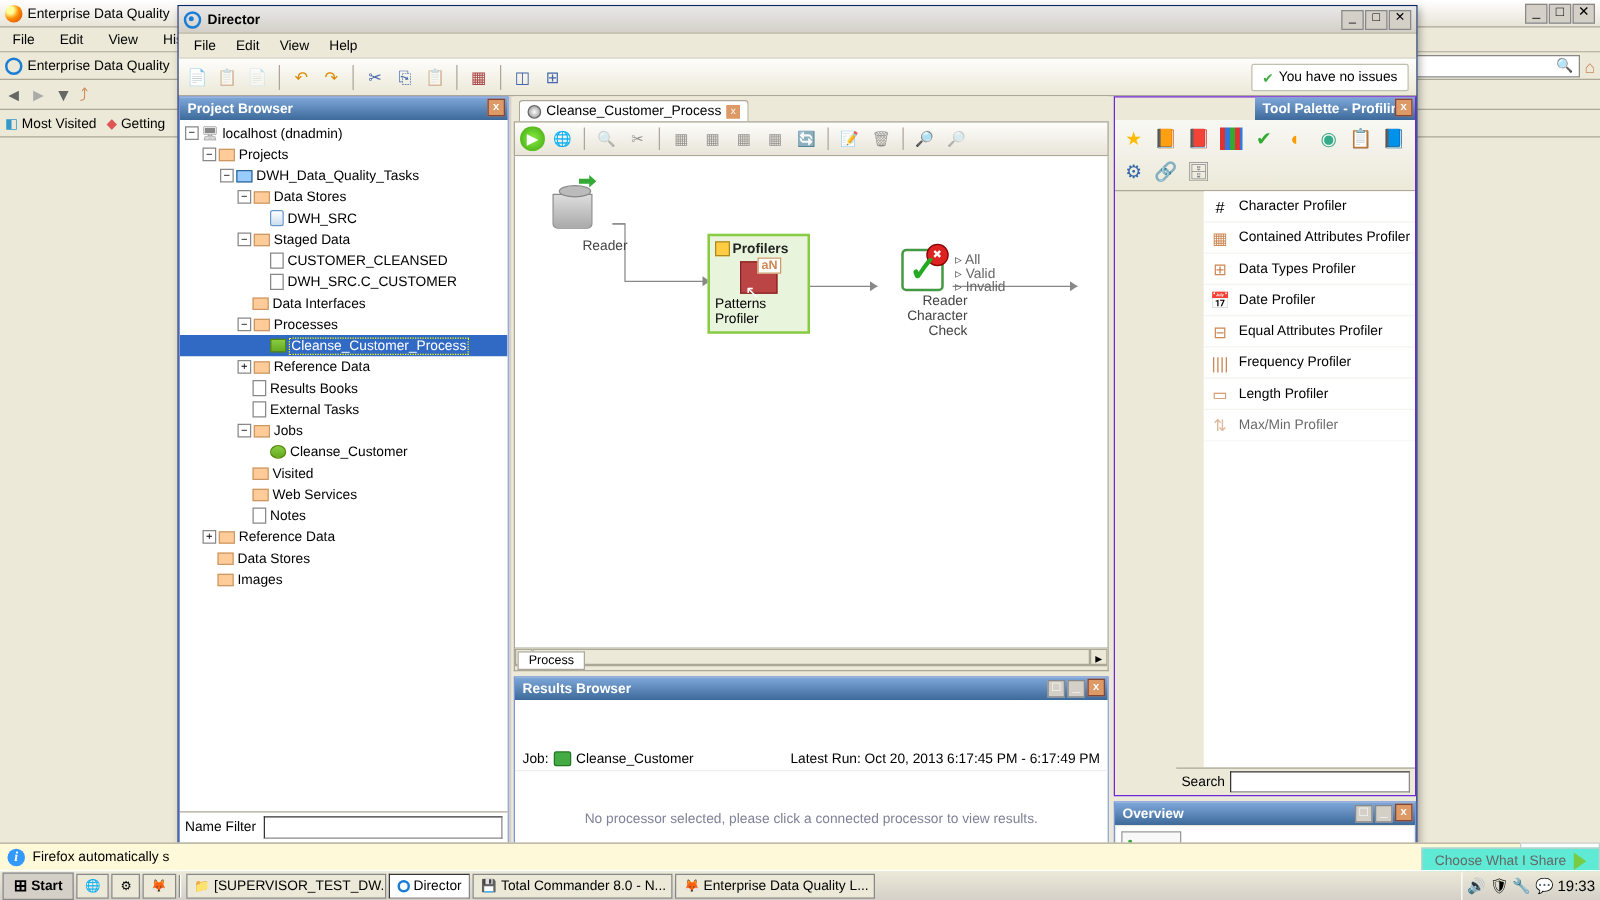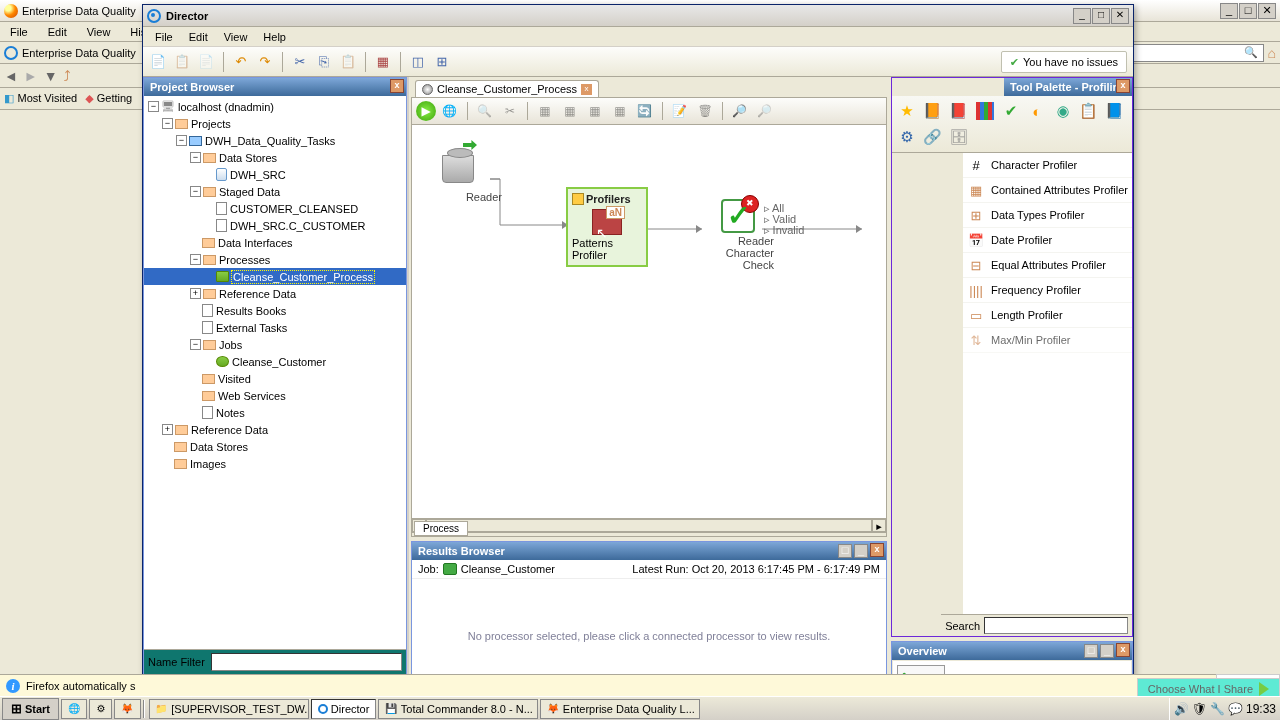--- a/index.html
+++ b/index.html
@@ -35,21 +35,21 @@
 .tree-row.selected { background: #316ac5; color: #fff; }
 .tree-row.selected .lbl { background: #316ac5; color: #fff; border: 1px dotted #ff0; margin-left: -1px; padding: 0 1px; }
 .exp { width: 11px; height: 11px; border: 1px solid #888; background: #fff; text-align: center; line-height: 8px; font-size: 9px; margin-right: 2px; color: #000; cursor: pointer; }
 .ticon { width: 14px; height: 14px; margin-right: 3px; display: inline-flex; align-items: center; justify-content: center; font-size: 11px; }
 .ticon.srv { color: #888; }
 .ticon.fold { background: #fc9; border: 1px solid #c96; width: 13px; height: 10px; }
 .ticon.fold.blue { background: #9cf; border-color: #369; }
 .ticon.db { background: linear-gradient(#fff,#cde); border: 1px solid #69c; border-radius: 2px; width:11px; height:13px; }
 .ticon.proc { width:13px; height:11px; background: linear-gradient(#8c4, #6a2); border: 1px solid #580; border-radius: 1px; }
 .ticon.doc { width: 11px; height: 13px; background: #fff; border: 1px solid #888; }
-.name-filter { height: 24px; background: #0f766e; display: flex; align-items: center; padding: 12px 4px; border-top: 1px solid #aca899; }
+.name-filter { height: 24px; background: #ffffff; display: flex; align-items: center; padding: 12px 4px; border-top: 1px solid #aca899; }
 .name-filter input { flex: 1; margin-left: 6px; border: 1px inset #888; height: 18px; padding: 0 3px; }
 .tasks-panel { height: 18px; border: 1px solid #7a96df; }
 .center-col { flex: 1; display: flex; flex-direction: column; padding: 0 2px; }
 .tabs { height: 20px; display: flex; align-items: end; background: #ece9d8; padding-left: 4px; }
 .tab { background: #fff; border: 1px solid #aca899; border-bottom: none; padding: 2px 6px; border-radius: 3px 3px 0 0; display: flex; align-items: center; gap: 4px; }
 .tab .gear { width: 11px; height: 11px; border-radius: 50%; background: radial-gradient(#fff,#888); border:1px solid #666; }
 .tab .tclose { width: 11px; height: 11px; background: #d96; color: #fff; text-align: center; line-height: 9px; font-size: 8px; cursor:pointer; }
 .canvas-toolbar { height: 28px; background: linear-gradient(#fdfdfb, #e8e4d8); border: 1px solid #aca899; display: flex; align-items: center; padding: 0 4px; gap: 3px; }
 .cbtn { width: 22px; height: 22px; border: 1px solid transparent; display: flex; align-items: center; justify-content: center; font-size: 12px; cursor: pointer; }
 .cbtn.run { background: radial-gradient(#8e4, #4a1); border-radius: 50%; color: #fff; width: 20px; height: 20px; }
@@ -69,21 +69,21 @@
 .prof-group .grp-title::before { content:''; width:10px; height:10px; background:#fc4; border:1px solid #a82; }
 .aN-ico { width:30px; height:26px; background:#b44; position:relative; margin: 4px auto 0; border:1px solid #822; }
 .aN-ico::after { content:'aN'; position:absolute; top:-4px; right:-4px; background:#fff; border:1px solid #c96; color:#c85; font-weight:bold; padding:0 2px; font-size:10px; }
 .check-ico { width:34px; height:34px; background:#fff; border:2px solid #494; border-radius:4px; position:relative; margin:0 auto; }
 .check-ico::after { content:'✓'; position:absolute; top:-2px; left:4px; font-size:28px; font-weight:bold; color:#2a2; }
 .check-ico .badge { position:absolute; top:-6px; right:-6px; width:18px; height:18px; background:#d22; border-radius:50%; border:1px solid #800; }
 .check-ico .badge::after { content:'✖'; color:#fff; font-size:9px; position:absolute; top:2px; left:4px; }
 .port-labels { position:absolute; font-size:9px; color:#666; line-height:11px; text-align:left; }
 .results-panel { height: 152px; border: 1px solid #7a96df; margin-top: 4px; display: flex; flex-direction: column; }
 .results-body { flex: 1; background: #fff; display: flex; flex-direction: column; }
-.job-row { padding: 3px 6px; border-bottom: 1px solid #eee; display: flex; align-items: center; }
+.job-row { padding: 3px 6px; border-bottom: 1px solid #eee; display: flex; align-items: center; margin-top: 38px; }
 .job-row .jicon { width:14px; height:12px; background:#4a4; border:1px solid #272; border-radius:2px; margin:0 4px; }
 .msg-center { flex: 1; display: flex; align-items: center; justify-content: center; color: #808099; }
 .right-col { width: 244px; display: flex; flex-direction: column; padding-left: 2px; }
 .tool-palette { flex: 1; border: 1px solid #6d28d9; display: flex; flex-direction: column; min-height: 0; align-items: flex-end; }
 .palette-icons { background: linear-gradient(#f8f8f4, #ece9d8); padding: 3px; display: flex; flex-wrap: wrap; gap: 2px; border-bottom: 1px solid #aca899; }
 .pic { width: 24px; height: 24px; border: 1px solid transparent; display: flex; align-items: center; justify-content: center; font-size: 15px; cursor:pointer; }
 .pic.star { color:#fb0; } .pic.book{color:#c85;} .pic.book2{color:#a55;}
 .pic.bars{background: repeating-linear-gradient(90deg,#d33 0 4px,#37d 4px 8px,#3a3 8px 12px) center/18px 18px no-repeat; border-radius:2px;}
 .pic.chk{color:#3a3;} .pic.pie{color:#f90;} .pic.venn{color:#3a8;} .pic.doc2{color:#ca4;}
 .tool-list { flex: 1; background: #fff; overflow-y: scroll; }

